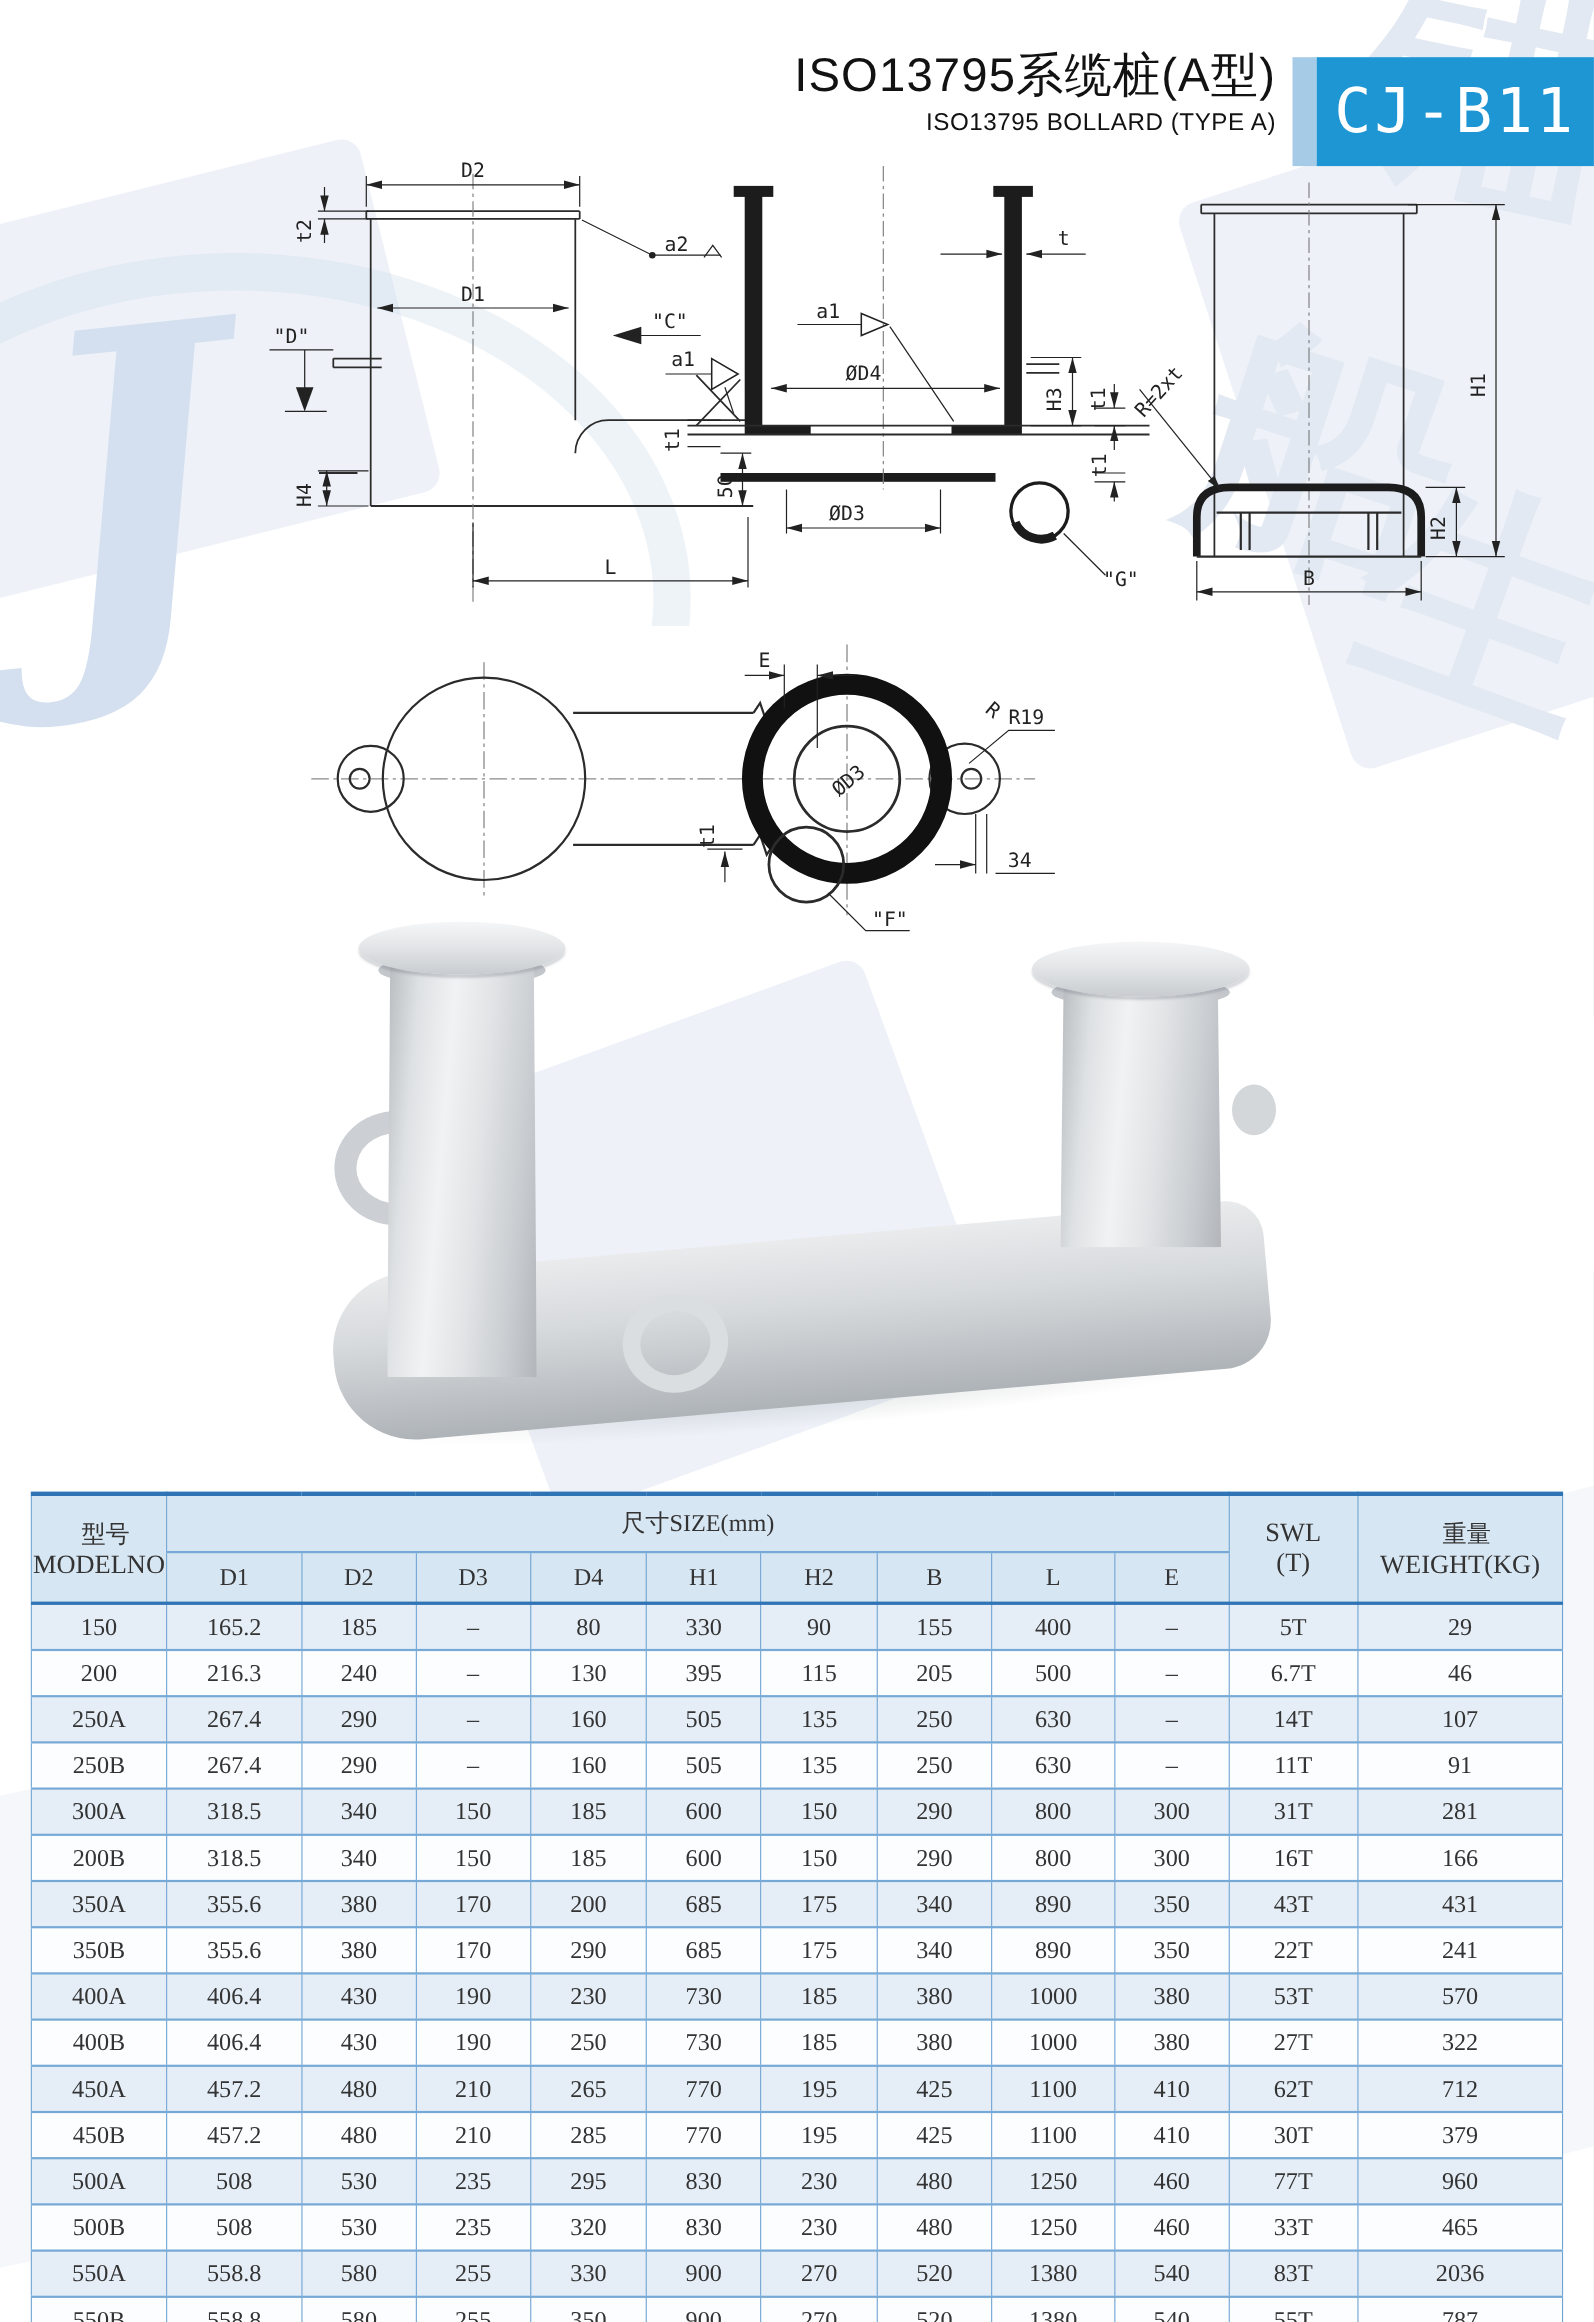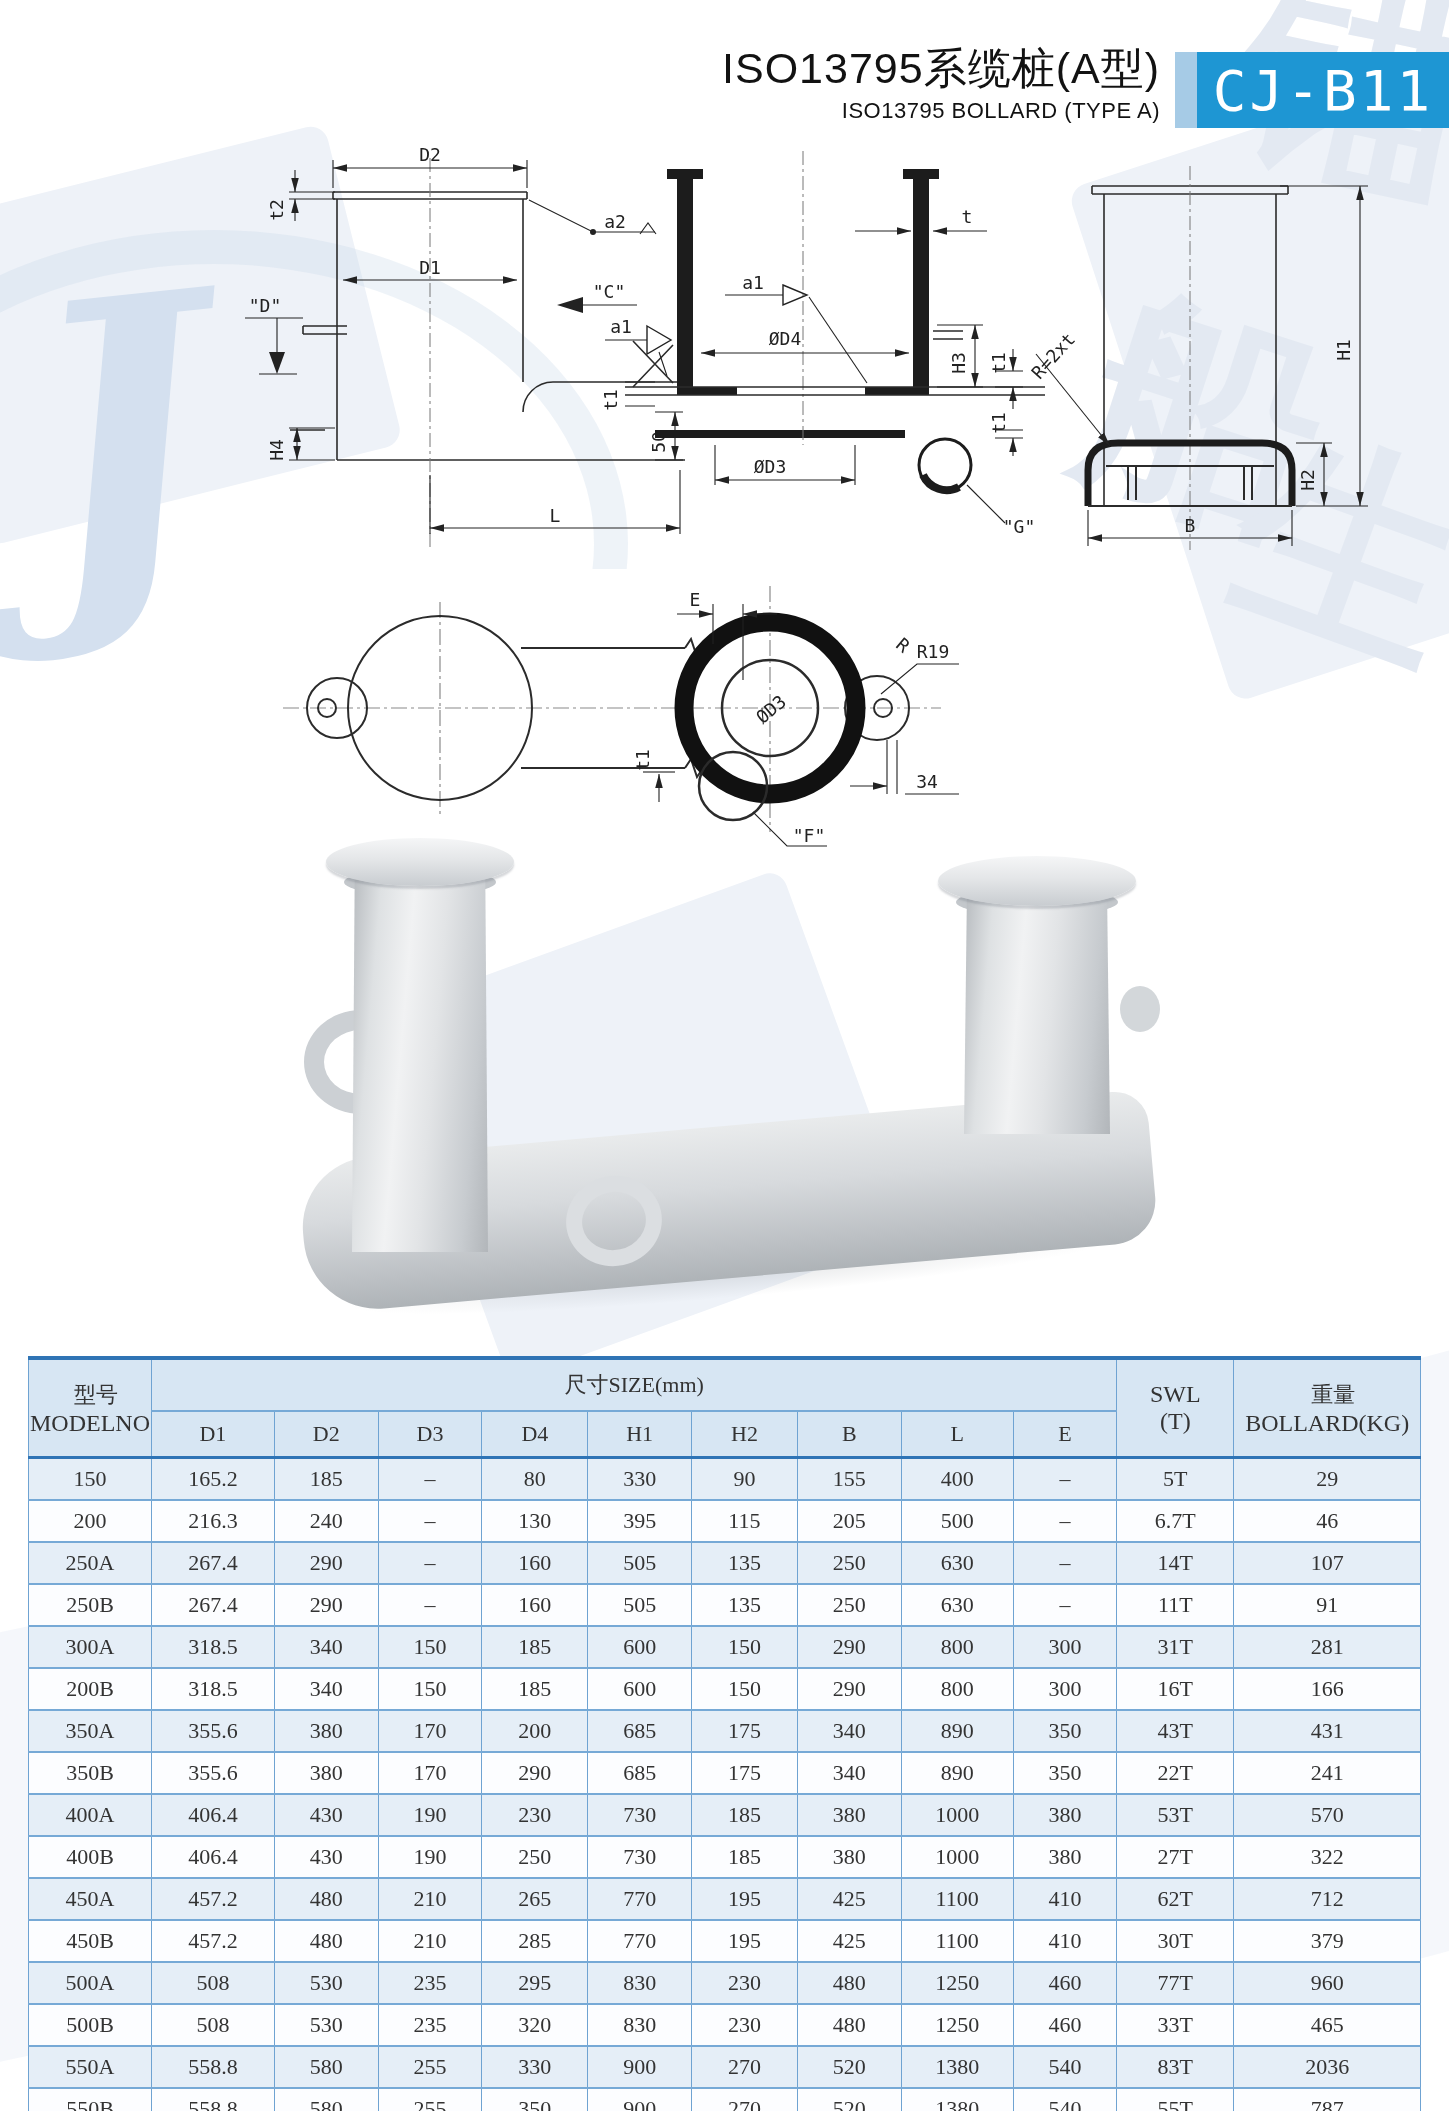--- a/index.html
+++ b/index.html
@@ -10,21 +10,21 @@
   .wm-letter{position:absolute;font-family:"DejaVu Serif",serif;font-style:italic;font-weight:bold;
              color:#d4e0ef;line-height:1;user-select:none;}
   .wm-glyph{position:absolute;font-family:"DejaVu Sans",sans-serif;font-weight:bold;
             color:#e3e9f2;line-height:1;user-select:none;}
   .swoosh{position:absolute;left:-200px;top:230px;width:760px;height:560px;border:34px solid rgba(200,214,232,.30);
           border-radius:50%;clip-path:inset(0 0 46% 0);}
   
   .titles{position:absolute;left:540px;top:40px;width:620px;text-align:right;color:#121212;}
   .title-cn{font-size:43px;font-weight:normal;letter-spacing:1px;white-space:nowrap;}
   .title-en{font-size:22px;font-weight:normal;margin-top:0;letter-spacing:.5px;white-space:nowrap;}
-  .badge{position:absolute;right:0;top:52px;width:274px;height:76px;display:flex;}
+  .badge{position:absolute;right:0;top:52px;width:274px;height:99px;display:flex;}
   .badge-strip{width:22px;height:100%;background:#a6cbe6;}
   .badge-main{flex:1;background:#1e96d3;display:flex;align-items:center;justify-content:center;}
   .badge-text{color:#fff;font-family:"DejaVu Sans Mono",monospace;font-size:56px;letter-spacing:3px;}
   
   svg text{font-family:"DejaVu Sans Mono",monospace;font-size:18px;fill:#222;}
   .drw{position:absolute;}
   
   .photo{position:absolute;left:290px;top:828px;width:890px;height:480px;}
   .b-base{position:absolute;left:12px;top:298px;width:852px;height:152px;
           background:linear-gradient(180deg,#e9ebec 0%,#d7dadd 40%,#bcc0c4 80%,#aeb3b7 100%);
@@ -317,21 +317,21 @@
           <div class="hdr-cn">型号</div>
           <div class="hdr-en">MODELNO</div>
         </th>
         <th colspan="9">尺寸SIZE(mm)</th>
         <th rowspan="2">
           <div class="hdr-en">SWL</div>
           <div class="hdr-en">(T)</div>
         </th>
         <th rowspan="2">
           <div class="hdr-cn">重量</div>
-          <div class="hdr-en">BOLLARD(KG)</div>
+          <div class="hdr-en">WEIGHT(KG)</div>
         </th>
       </tr>
       <tr class="row-sz">
         <th>D1</th>
         <th>D2</th>
         <th>D3</th>
         <th>D4</th>
         <th>H1</th>
         <th>H2</th>
         <th>B</th>

